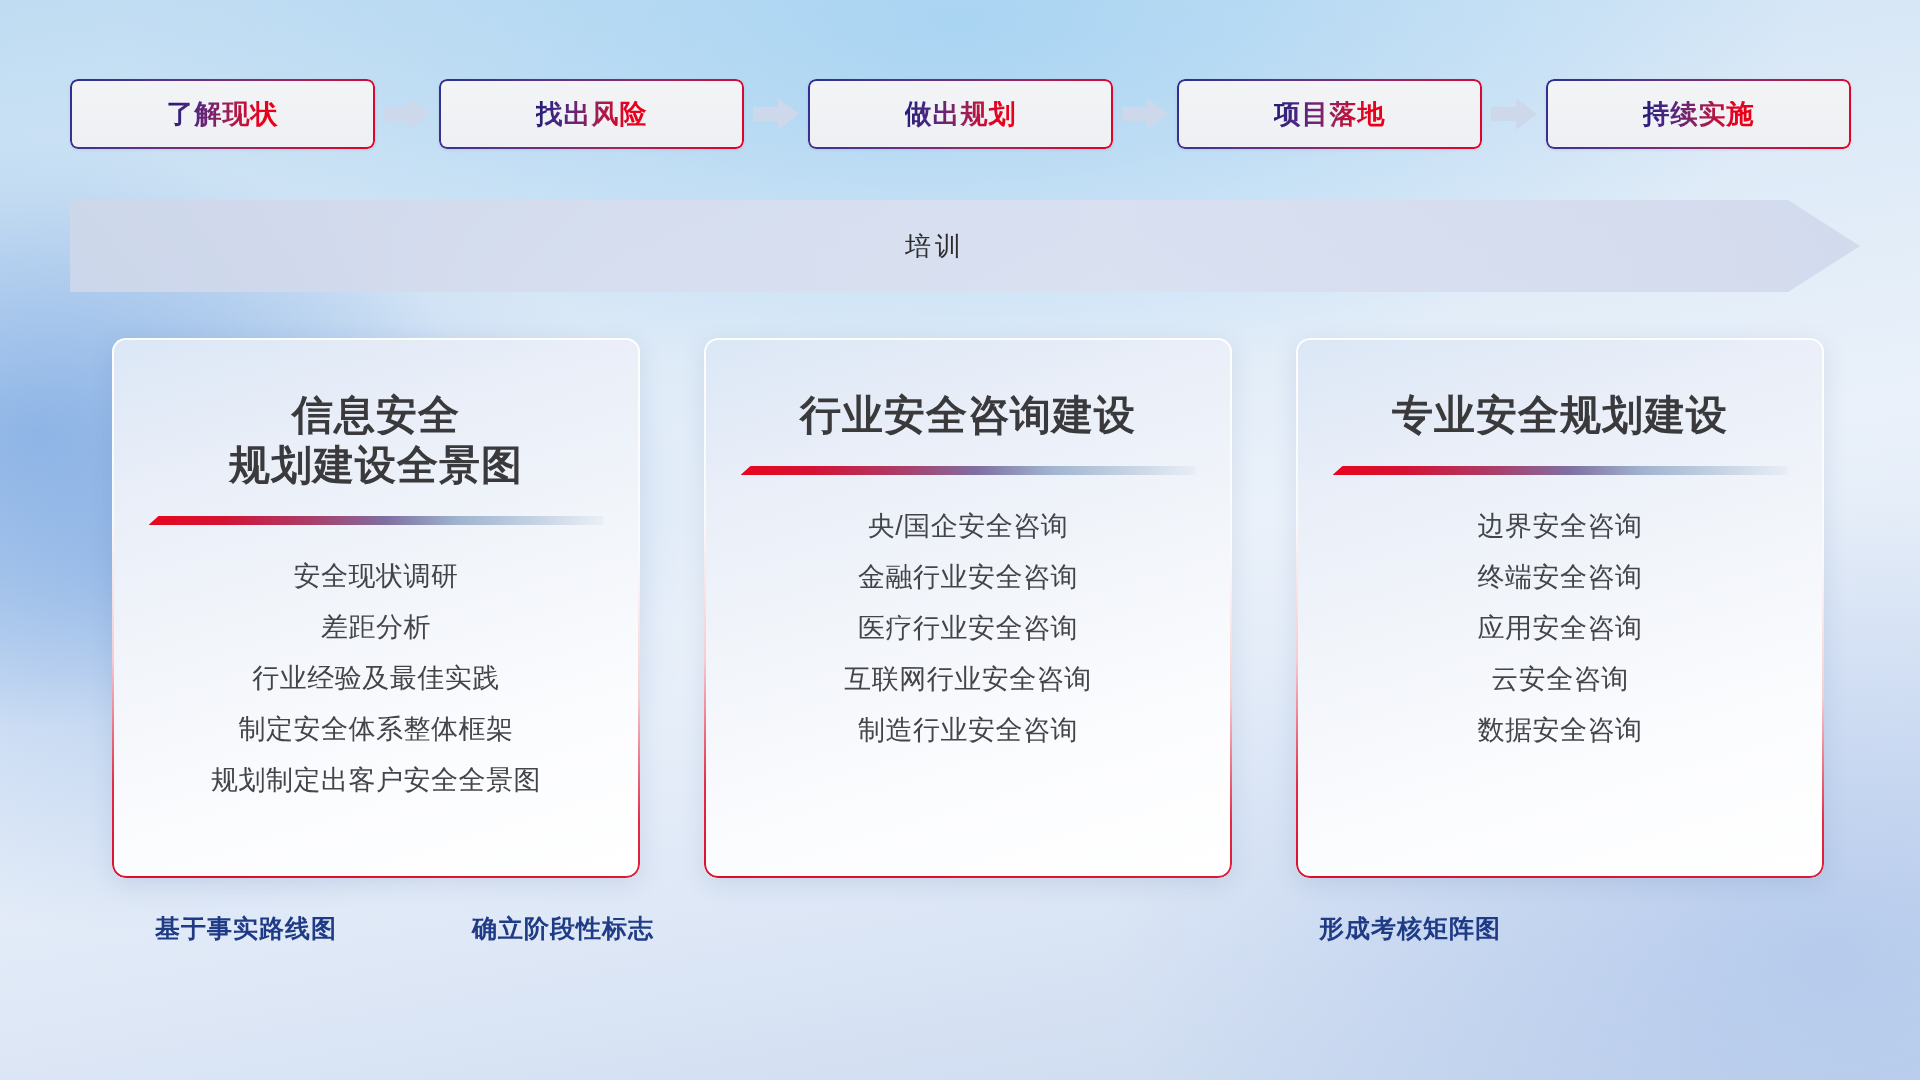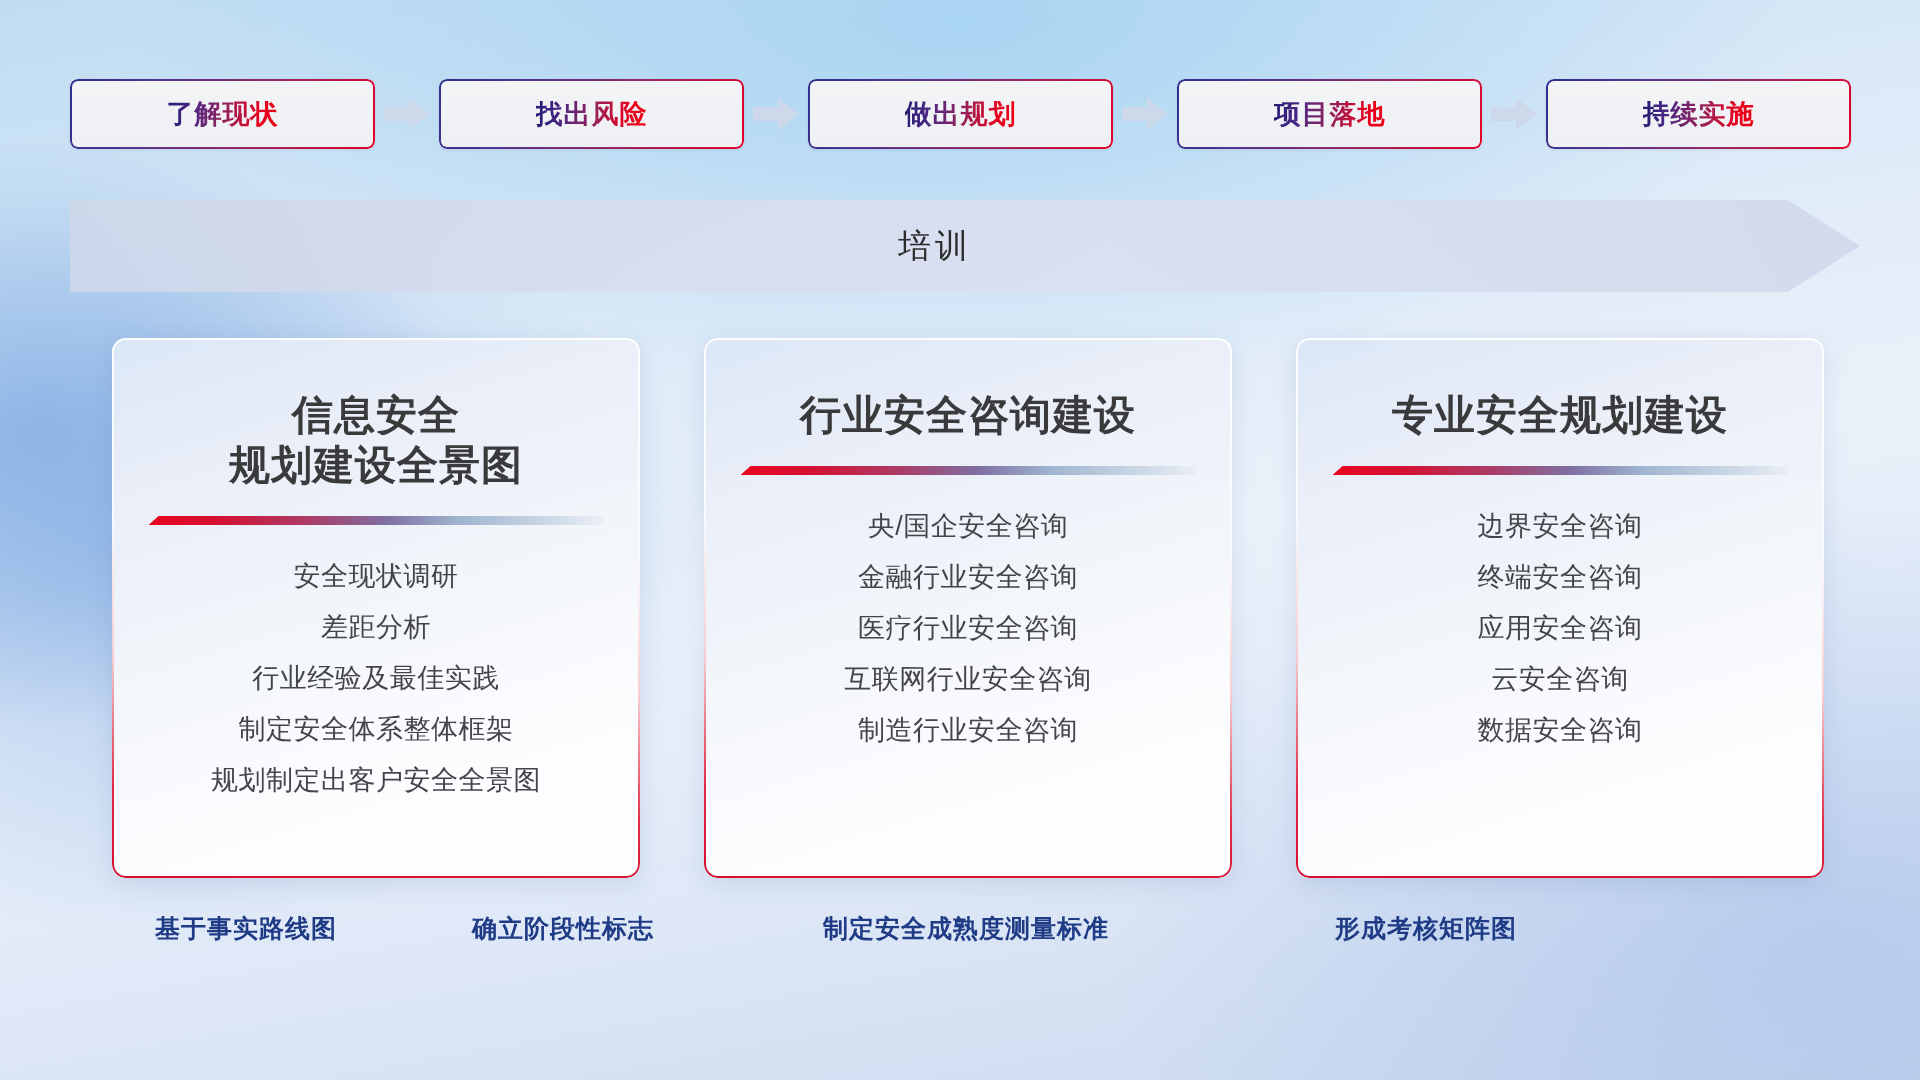--- a/index.html
+++ b/index.html
@@ -97,21 +97,21 @@
     background: linear-gradient(92deg, rgba(206,215,234,0.95) 0%, rgba(214,221,238,0.92) 30%, rgba(219,224,240,0.88) 58%, rgba(207,215,235,0.85) 100%);
     clip-path: polygon(0 0, calc(100% - 72px) 0, 100% 50%, calc(100% - 72px) 100%, 0 100%);
   }
   .banner-text {
     position: absolute;
     inset: 0;
     display: flex;
     align-items: center;
     justify-content: center;
     padding-right: 60px;
-    font-size: 33px;
+    font-size: 26px;
     font-weight: 400;
     color: #2c2c2c;
     letter-spacing: 4px;
     font-family: Liberation Mono, monospace;
   }
 
   
   .cards {
     position: absolute;
     top: 338px;
@@ -291,17 +291,16 @@
         <li>应用安全咨询</li>
         <li>云安全咨询</li>
         <li>数据安全咨询</li>
       </ul>
     </div>
   </div>
 
   <div class="footers">
     <div class="footer-label" id="fl0" style="left: 246px;">基于事实路线图</div>
     <div class="footer-label" id="fl1" style="left: 563px;">确立阶段性标志</div>
-    <div class="footer-label" id="fl2" style="left: 966px;">制定安全成熟度测量标准</div>
-    <div class="footer-label" id="fl3" style="left: 1410px; margin-left: 16px;">形成考核矩阵图</div>
+    <div class="footer-label" id="fl3" style="left: 1410px;">形成考核矩阵图</div>
   </div>
 
 </div>
 
 </body></html>

